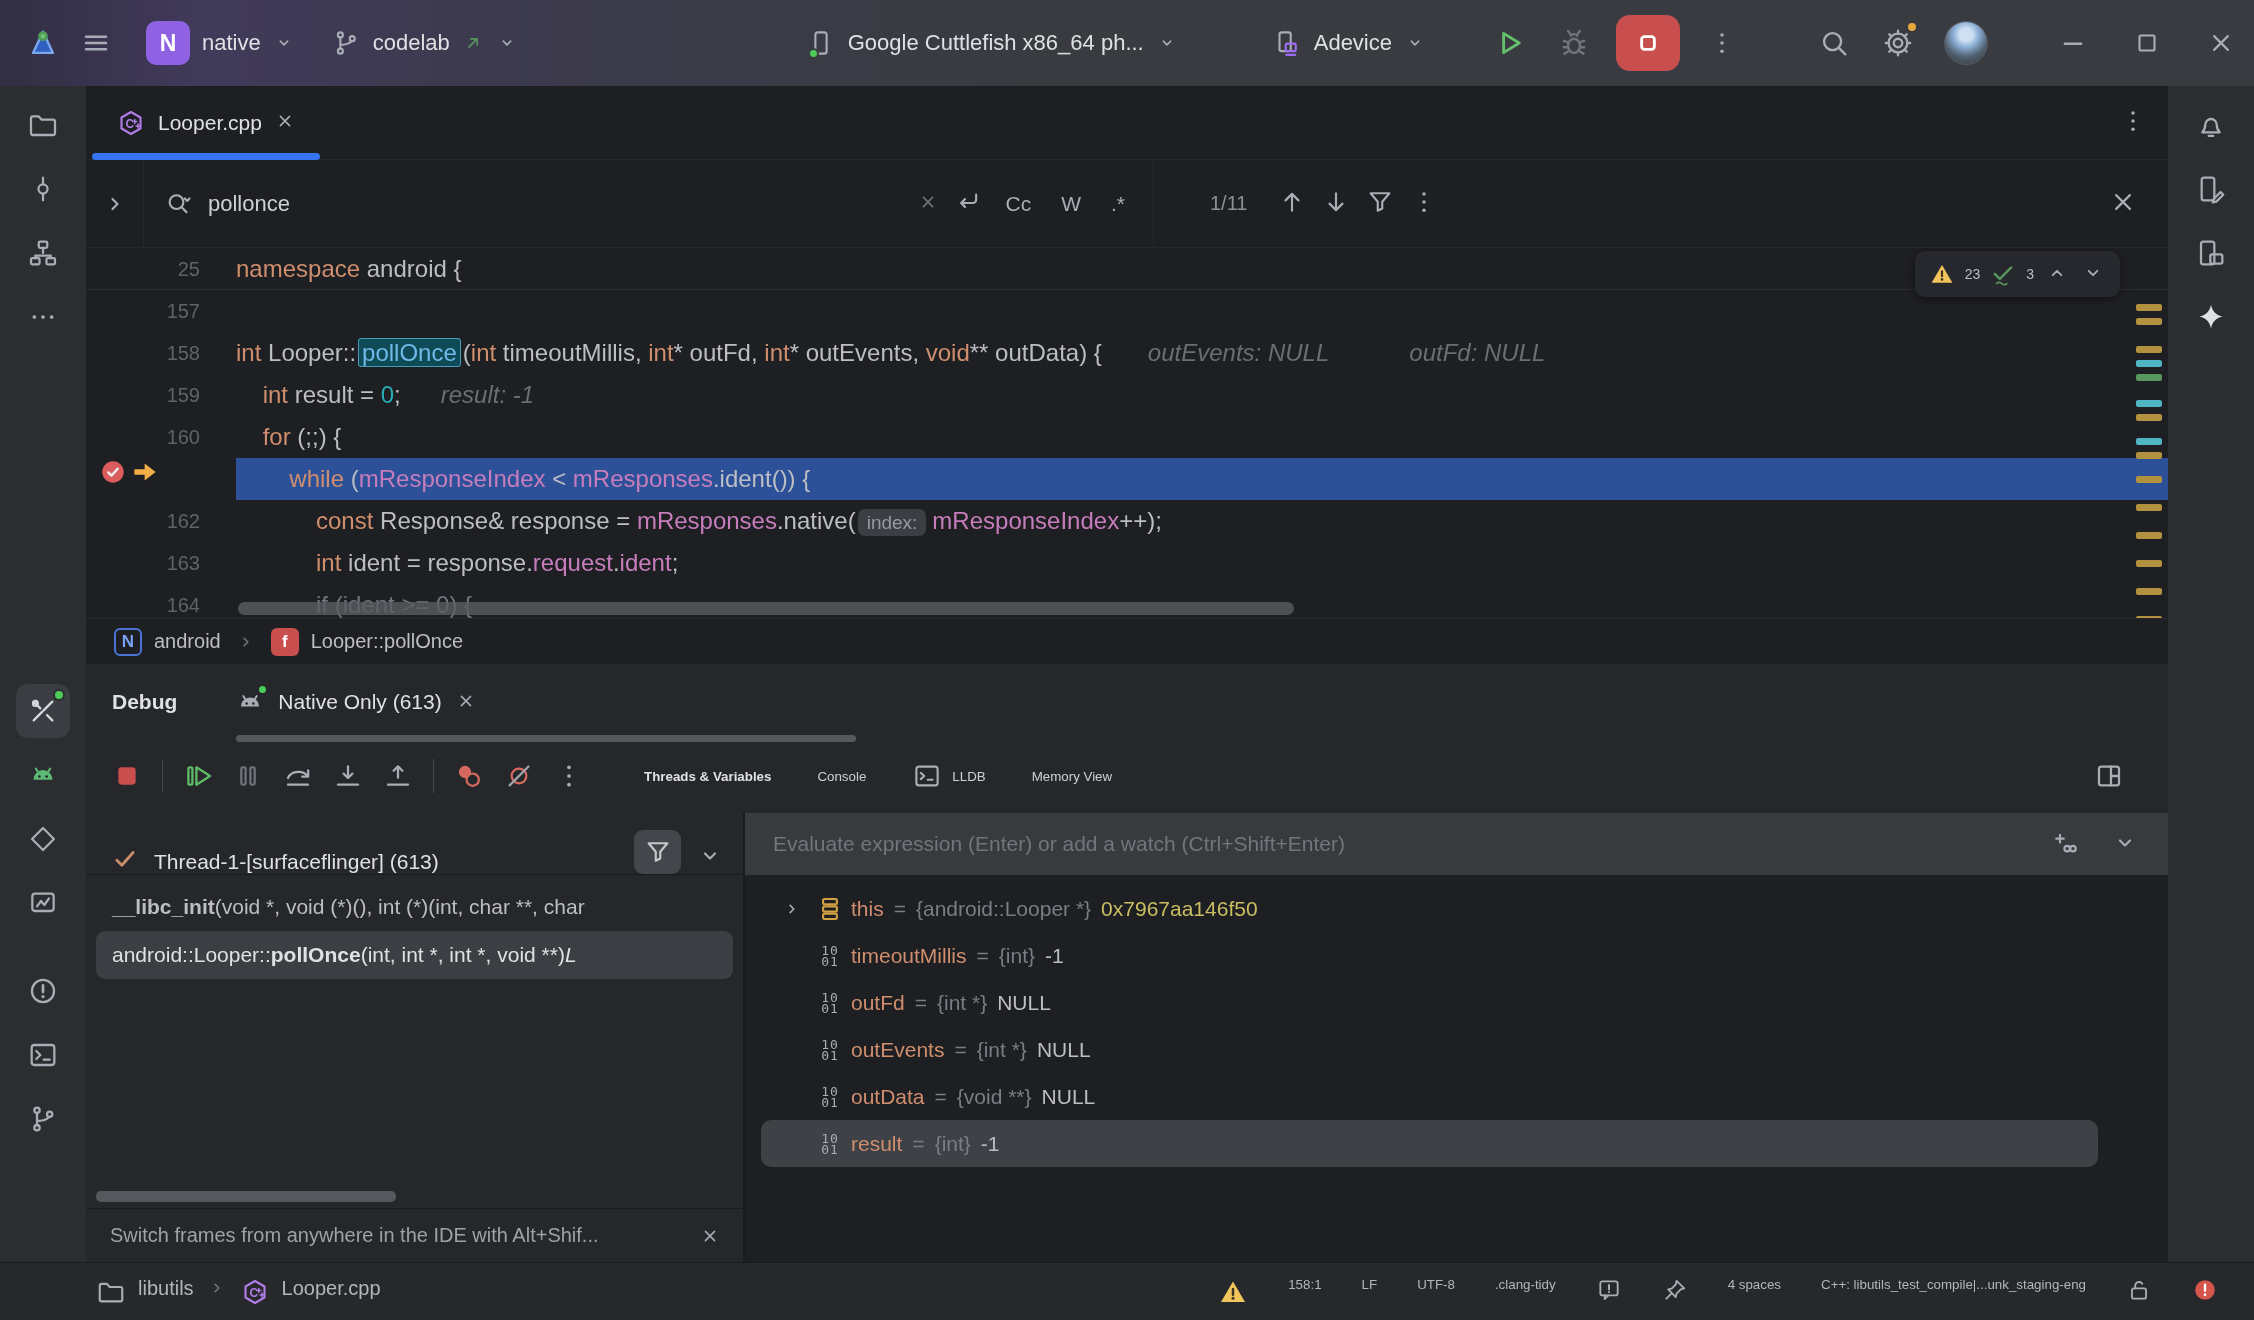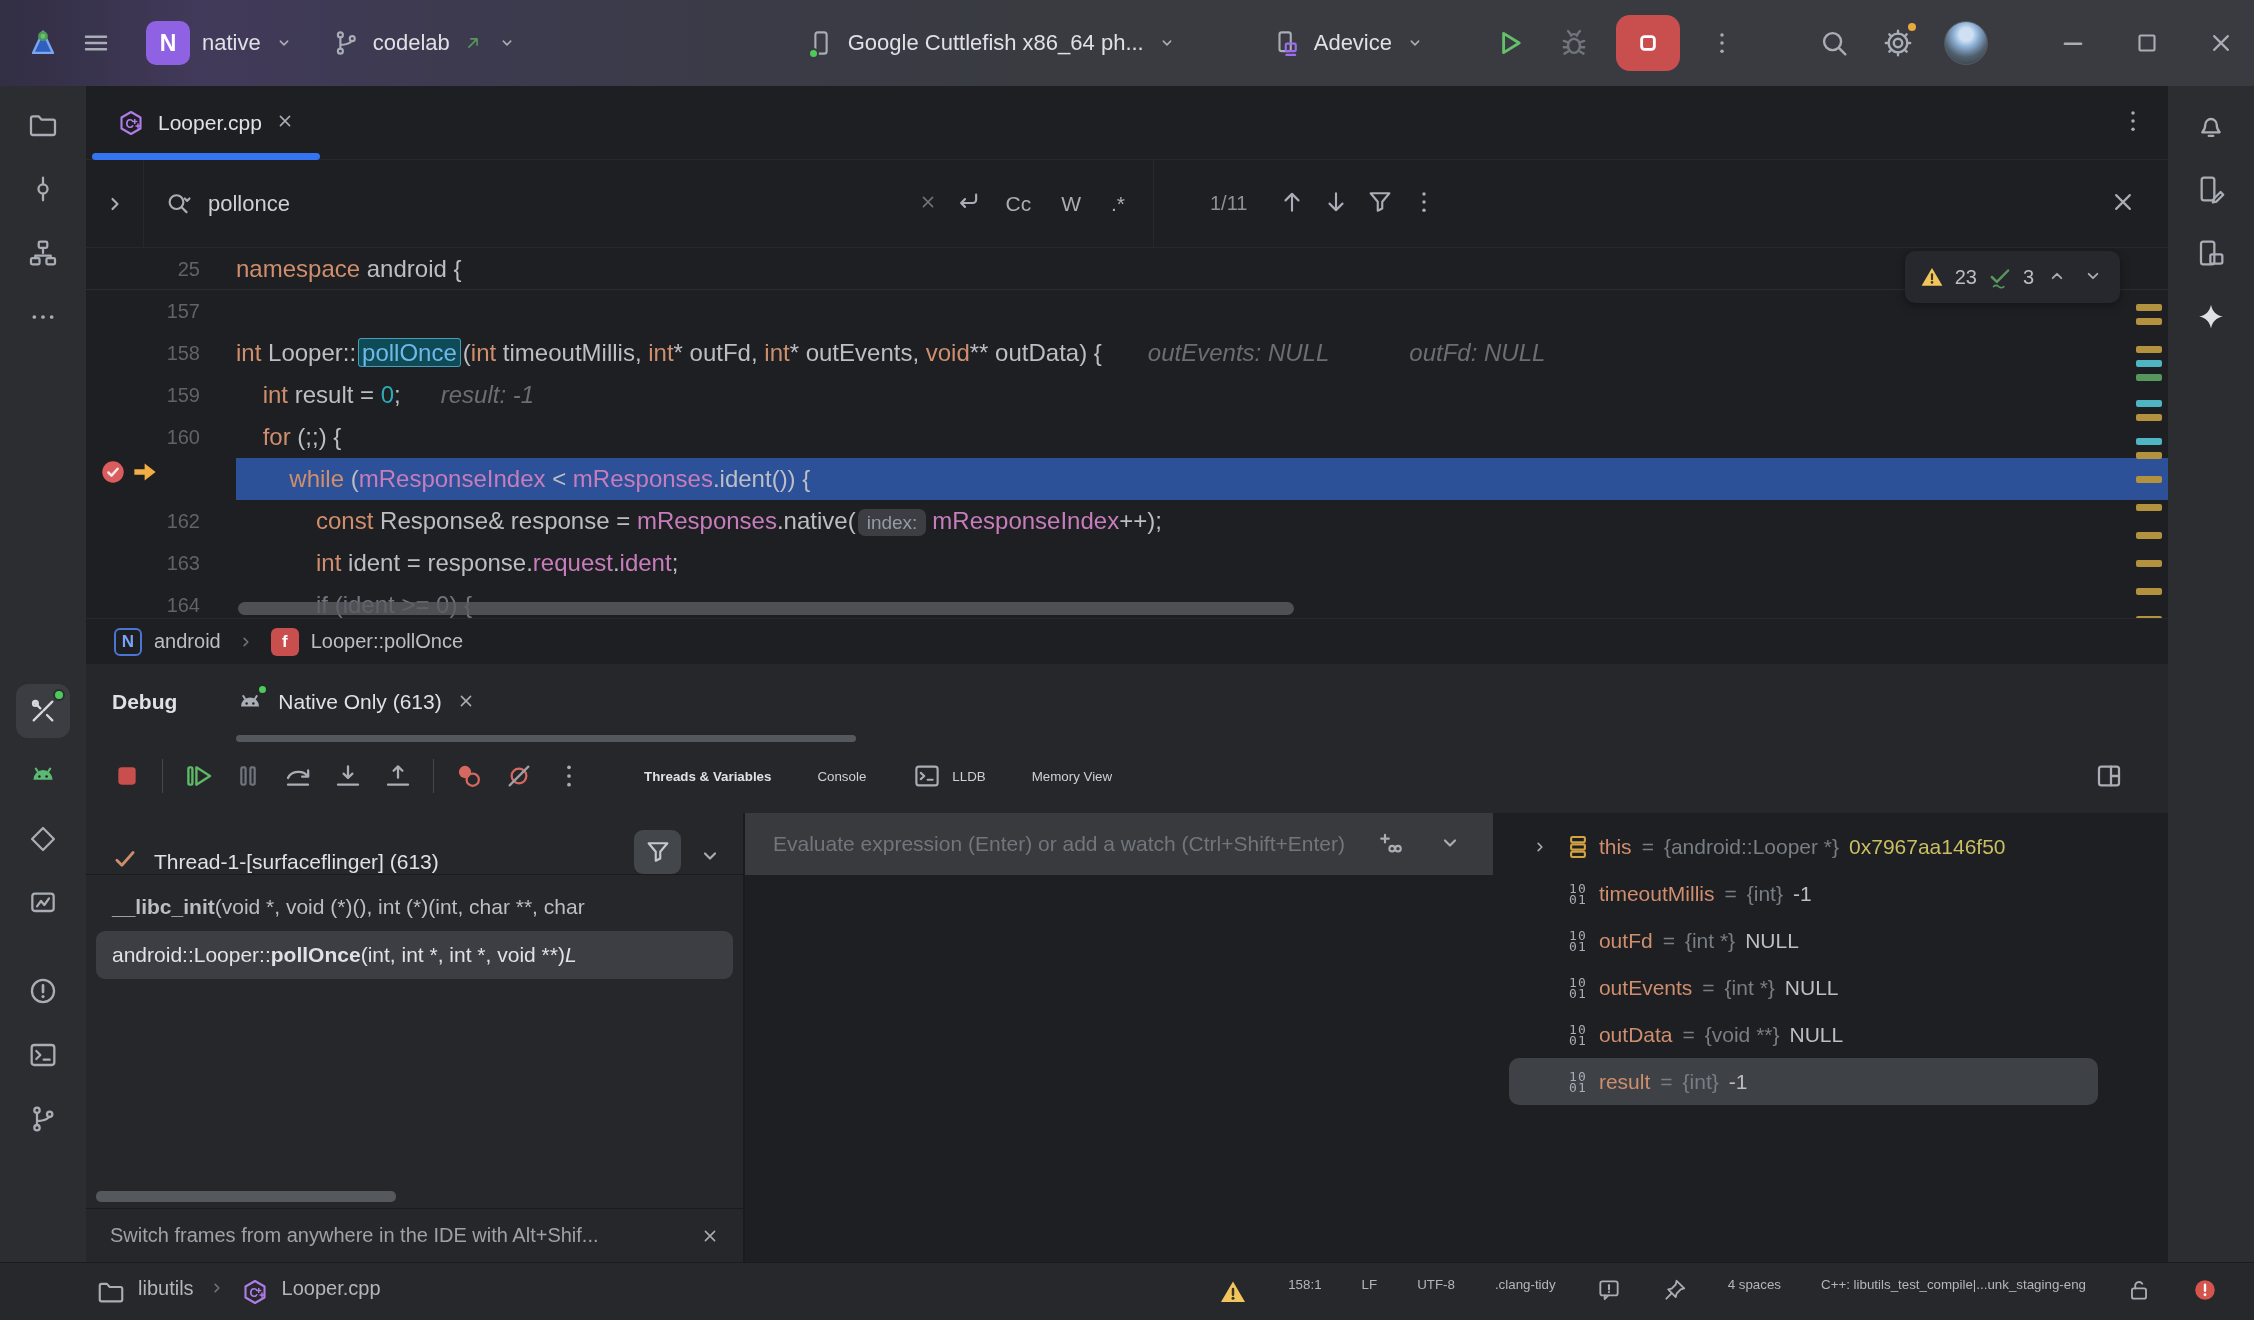--- a/index.html
+++ b/index.html
@@ -68,21 +68,21 @@
   .code-row.sticky{border-bottom:1px solid #2B2D30}
   .gutter{flex:0 0 150px;display:flex;align-items:center;justify-content:flex-end;padding-right:36px;color:#5F636A;font-size:20px}
   .gutter.bp{justify-content:flex-start;padding:0 0 0 12px;gap:2px}
   .code{flex:1;white-space:pre;min-width:0;position:relative}
   .code-row.exec .code{background:#2D5199}
   .tk-kw{color:#CF8E6D}.tk-pl{color:#BCBEC4}.tk-fld{color:#C77DBB}.tk-num{color:#2AACB8}
   .tk-match{color:#6FB9E8;background:#0F4A57;border:1.5px solid #4A9DB8;border-radius:3px;padding:0 3px;margin:0 2px}
   .tk-hint{color:#6A6E73;font-style:italic}
   .tk-dim{color:#6F7680}
   .tk-chip{background:#3C3E43;color:#959BA3;border-radius:7px;padding:3px 9px;font-size:19px;font-family:var(--ui);margin:0 6px 0 2px}
-  .inspect{position:absolute;top:3px;right:48px;height:52px;display:flex;align-items:center;gap:10px;background:#26282E;border-radius:10px;padding:0 14px;font-size:20px;color:var(--txt2);box-shadow:0 2px 10px rgba(0,0,0,.4)}
+  .inspect{position:absolute;top:3px;right:48px;height:46px;display:flex;align-items:center;gap:10px;background:#26282E;border-radius:10px;padding:0 14px;font-size:14px;color:var(--txt2);box-shadow:0 2px 10px rgba(0,0,0,.4)}
   .inspect .i{width:26px;height:26px}
   .stripe{position:absolute;top:56px;right:6px;width:26px;bottom:0}
   .stripe b{position:absolute;left:0;width:26px;height:7px;border-radius:2px}
   .hscroll{position:absolute;bottom:3px;left:152px;width:1056px;height:13px;border-radius:7px;background:#5A5D61;opacity:.8}
 
   
   .breadcrumb{height:46px;flex:none;display:flex;align-items:center;gap:14px;padding-left:28px;border-top:1px solid var(--border);font-size:20px;color:var(--txt2)}
   .badge{width:28px;height:28px;border-radius:6px;display:flex;align-items:center;justify-content:center;font-weight:700;font-size:17px;flex:none}
   .badge.n{border:2px solid #4A74D6;color:#7AA2F7}
   .badge.f{background:#C94F4F;color:#fff}
@@ -108,21 +108,21 @@
   .thread-row{height:62px;flex:none;display:flex;align-items:flex-end;gap:14px;padding:0 18px 0 24px;font-size:21px;border-bottom:1px solid #1A1B1D}
   .funnel-pill{margin-left:auto;width:47px;height:44px;border-radius:9px;background:#43464A;display:flex;align-items:center;justify-content:center}
   .frames{flex:1;padding-top:8px;overflow:hidden}
   .frame{height:48px;display:flex;align-items:center;padding:0 16px;margin:0 10px;border-radius:9px;font-size:21px;color:var(--txt2);white-space:nowrap;overflow:hidden}
   .frame.selected{background:#3C3E43;color:var(--txt)}
   .frame b{font-weight:700}
   .frame .it{font-style:italic}
   .frames-scroll{position:absolute;left:10px;bottom:60px;width:300px;height:11px;background:#55585C;border-radius:5px}
   .hint-row{height:54px;flex:none;display:flex;align-items:center;gap:16px;padding:0 22px 0 24px;font-size:20px;color:var(--dim);border-top:1px solid #1A1B1D}
   .hint-row .i{margin-left:auto}
-  .pane-right{flex:1;display:flex;flex-direction:row;background:var(--bg);min-width:0}
+  .pane-right{flex:1;display:flex;flex-direction:column;background:var(--bg);min-width:0}
   .eval-row{height:62px;flex:none;background:#383A3E;display:flex;align-items:center;padding:0 28px;font-family:var(--mono);font-size:21px;color:#71767D;gap:30px}
   .eval-text{flex:1;white-space:nowrap;overflow:hidden}
   .vars{flex:1;padding:10px 0 0 16px;overflow:hidden}
   .var-row{height:47px;display:flex;align-items:center;font-size:21px;border-radius:10px;padding:0 14px;margin-right:70px}
   .var-row.selected{background:#3E4145}
   .var-chevron{width:34px;display:flex;justify-content:center;color:var(--dim)}
   .var-icon{width:42px;display:flex;justify-content:center;align-items:center}
   .bin{font-family:var(--mono);font-size:13px;line-height:11px;color:#A9ADB5;letter-spacing:1px;text-align:center}
   .var-name{color:#CF8E6D;margin-right:10px}
   .var-eq{color:#787E85;margin-right:10px}

